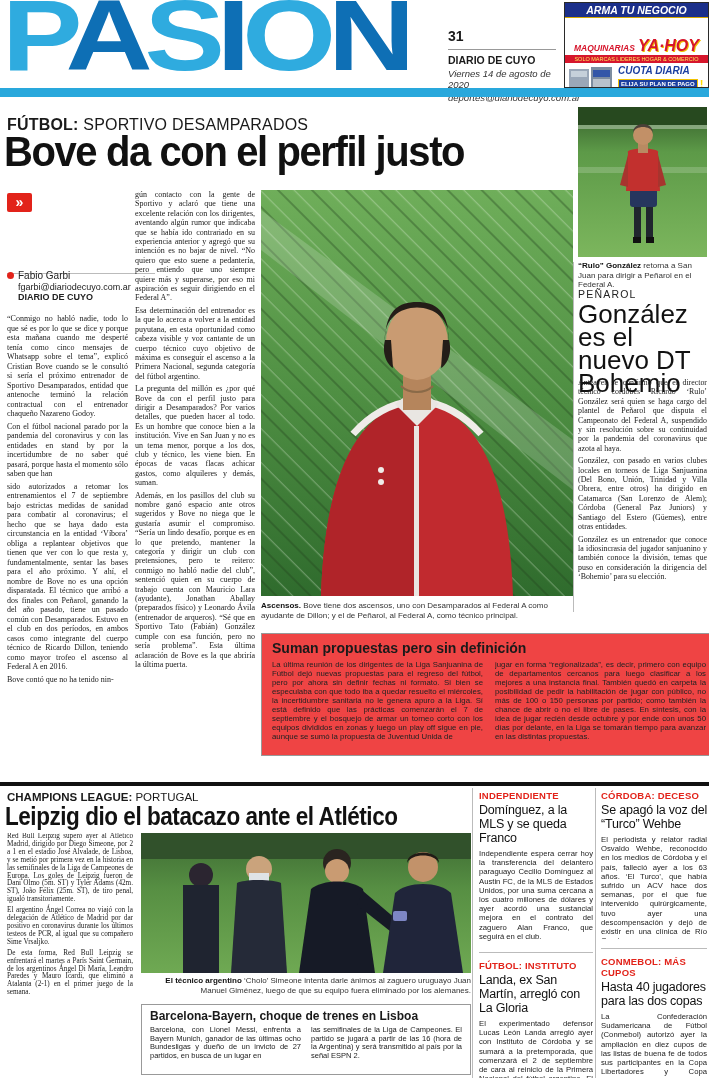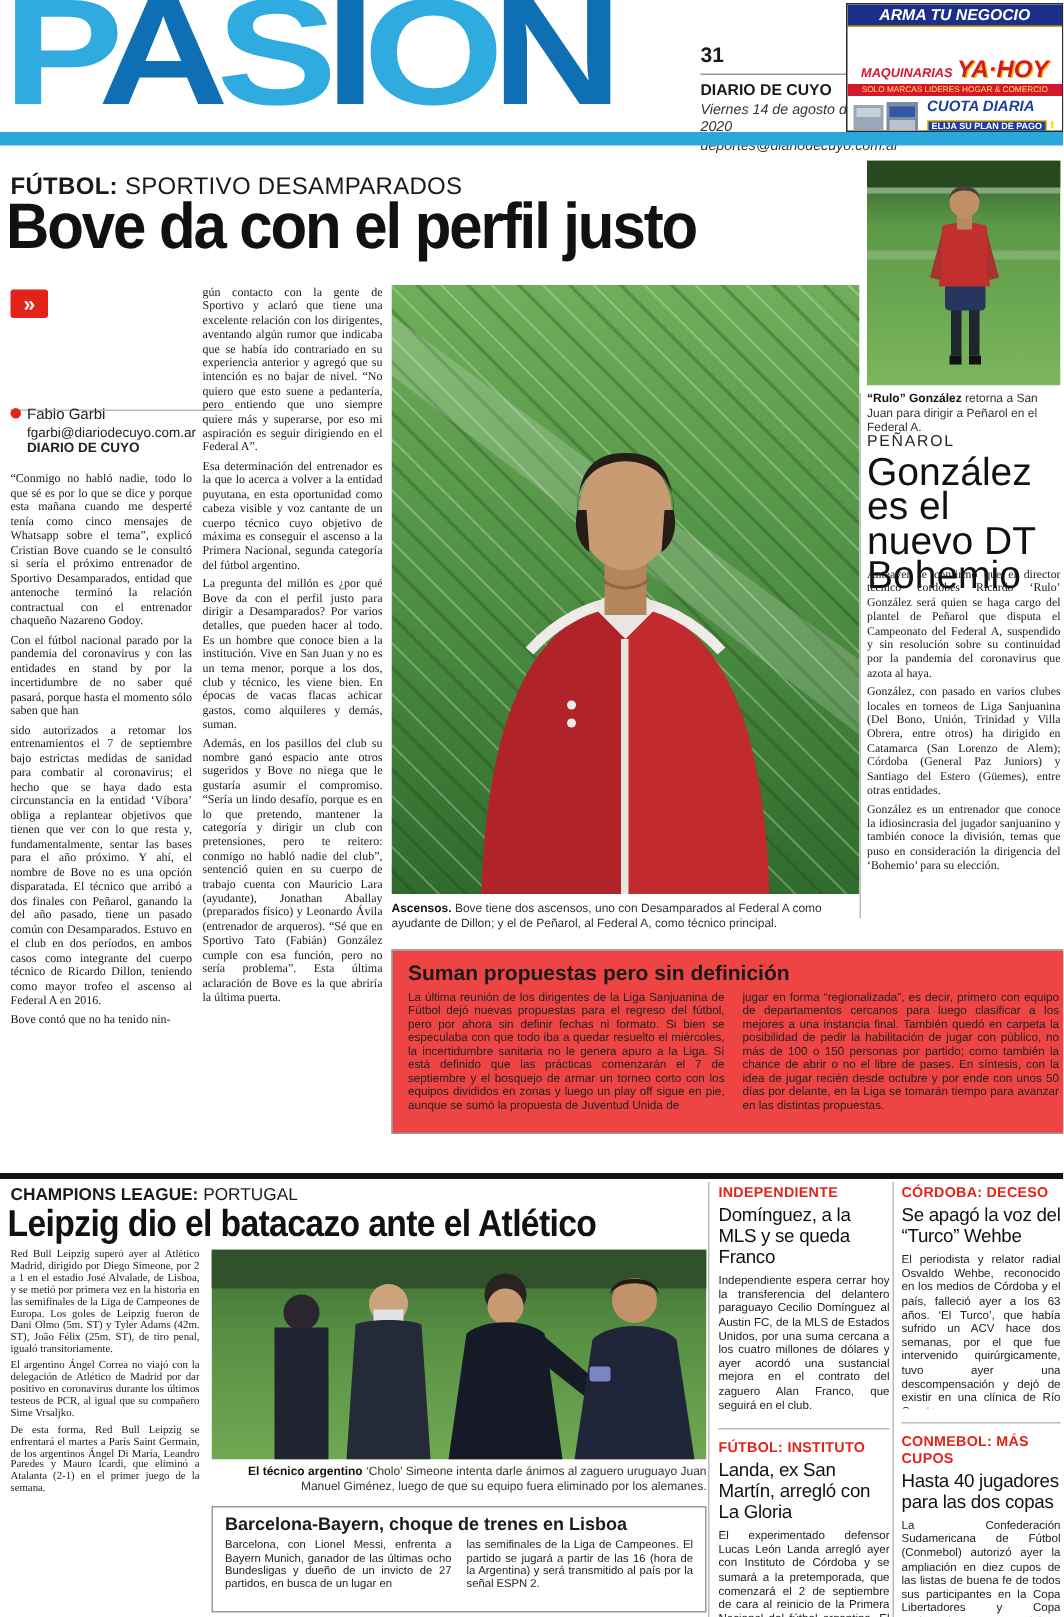--- a/index.html
+++ b/index.html
@@ -4,21 +4,21 @@
 <style>
   html,body{margin:0;padding:0;background:#ffffff;}
   #page{position:relative;width:709px;height:1078px;background:#fff;overflow:hidden;
         font-family:"Liberation Sans",sans-serif;color:#1a1a1a;}
   .abs{position:absolute;}
 
   
   .logo{left:2px;top:-22px;font-weight:900;font-size:104px;letter-spacing:-7px;
         transform:scale(1.16,0.97);transform-origin:top left;white-space:nowrap;}
   .lt-a{color:#2fabdf;} .lt-b{color:#0e6fb5;}
-  .meta{left:467px;top:28px;width:108px;}
+  .meta{left:448px;top:28px;width:108px;}
   .meta .pg{font-weight:bold;font-size:14px;}
   .meta hr{border:none;border-top:1px solid #999;margin:5px 0 4px 0;}
   .meta .pub{font-weight:bold;font-size:10.5px;}
   .meta .dt,.meta .em{font-size:9.5px;color:#333;margin-top:2px;font-style:italic;}
   .adbox{left:564px;top:2px;width:143px;height:84px;border:1.5px solid #2a2a2a;background:#fff;
          font-family:"Liberation Sans",sans-serif;overflow:hidden;}
   .ad-head{background:#1b2f8a;color:#fff;font-weight:bold;font-style:italic;font-size:10.5px;
            text-align:center;padding:1px 0;border-bottom:1px solid #d6a900;}
   .ad-brandrow{display:flex;align-items:baseline;justify-content:center;gap:3px;padding:1px 0 0 0;}
   .ad-brand1{color:#d6162c;font-style:italic;font-weight:bold;font-size:8.5px;margin-top:24px;}

